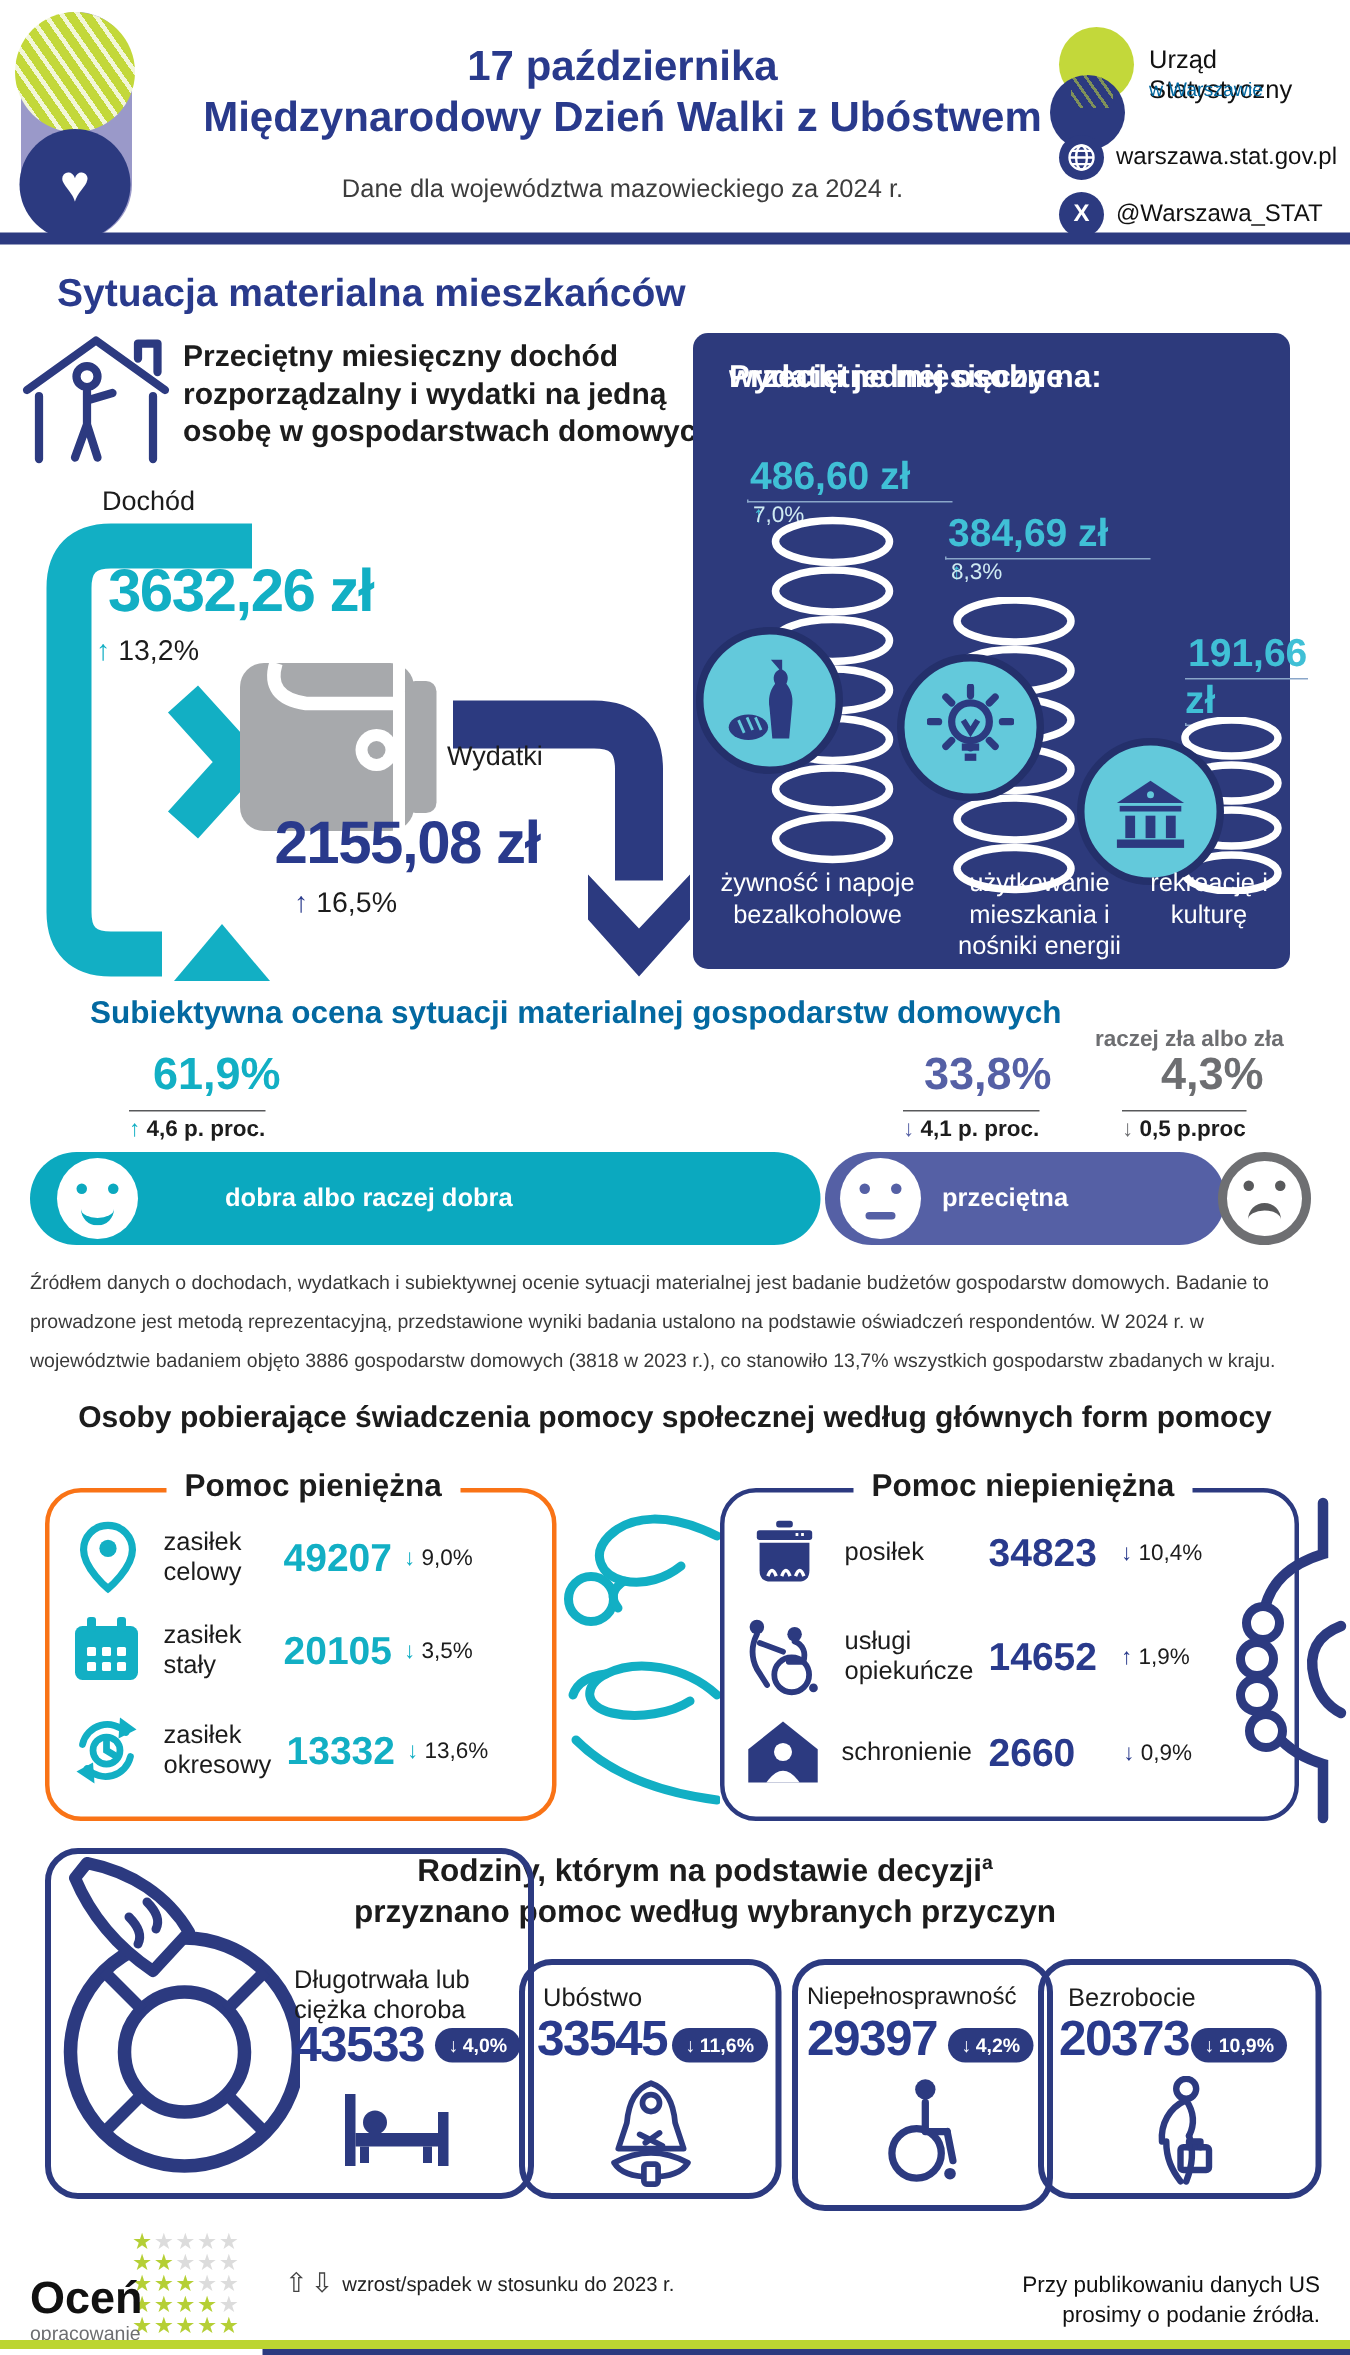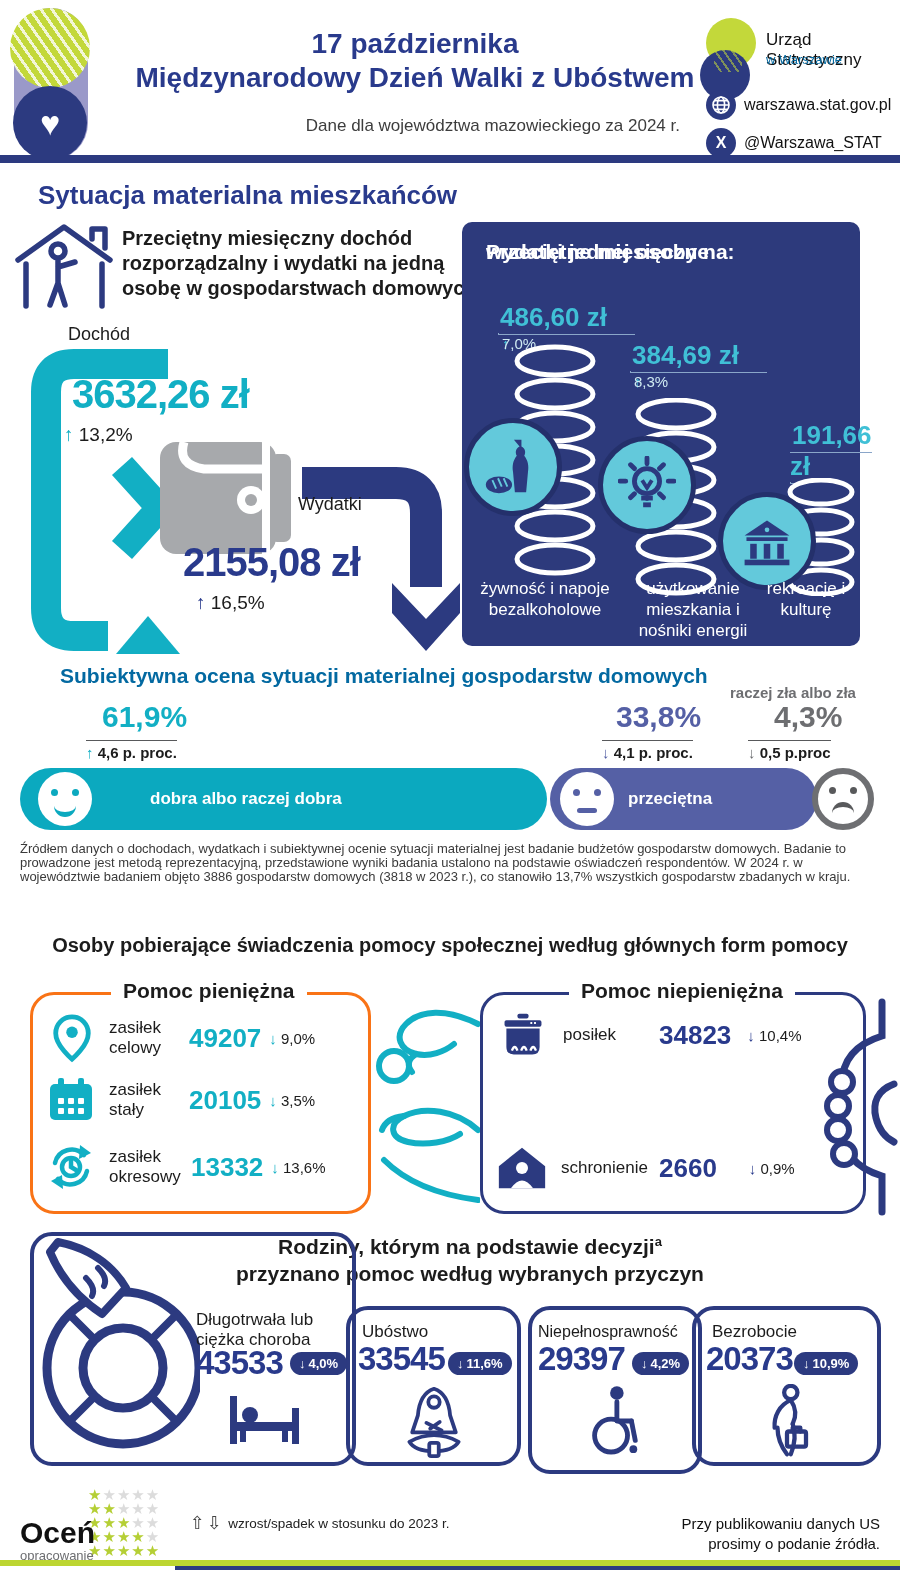--- a/index.html
+++ b/index.html
@@ -9,21 +9,21 @@
   .bold{font-weight:bold;}
   
   .hdr-divider{left:0;top:155px;width:900px;height:8px;background:#2c3a80;}
   .pill{left:14px;top:8px;width:74px;height:152px;border-radius:37px;background:#9a99c9;}
   .lime-circle{left:10px;top:8px;width:80px;height:80px;border-radius:50%;
      background:repeating-linear-gradient(55deg,#c3d83a 0 6px,#f2f6d8 6px 9px);}
   .navy-circle-big{left:13px;top:86px;width:74px;height:74px;border-radius:50%;background:#2c3a80;
      display:flex;align-items:center;justify-content:center;color:#fff;font-size:34px;}
   .title1{left:150px;top:28px;width:530px;text-align:center;font-size:28px;font-weight:bold;color:#293a8c;}
   .title2{left:100px;top:62px;width:630px;text-align:center;font-size:28px;font-weight:bold;color:#293a8c;}
-  .subtitle{left:150px;top:116px;width:530px;text-align:right;font-size:17px;color:#3d3d3d;}
+  .subtitle{left:150px;top:116px;width:530px;text-align:center;font-size:17px;color:#3d3d3d;}
   .logo-lime{left:706px;top:18px;width:50px;height:50px;border-radius:50%;background:#c3d83a;}
   .logo-navy{left:700px;top:50px;width:50px;height:50px;border-radius:50%;background:#2c3a80;
      background-image:repeating-linear-gradient(55deg,transparent 0 5px,rgba(195,216,58,.55) 5px 7px);
      background-size:28px 22px;background-repeat:no-repeat;background-position:14px 0;}
   .org-name{left:766px;top:30px;font-size:17px;color:#111;}
   .org-city{left:766px;top:52px;font-size:13px;color:#0369a1;}
   .soc-circle{width:30px;height:30px;border-radius:50%;background:#2c3a80;display:flex;
      align-items:center;justify-content:center;color:#fff;}
   .website-row{left:706px;top:90px;} .twitter-row{left:706px;top:128px;}
   .soc-text{left:744px;font-size:16px;color:#111;}
@@ -53,21 +53,21 @@
   .bar{height:62px;border-radius:31px;display:flex;align-items:center;color:#fff;font-weight:bold;font-size:17px;}
   .bar-good{left:20px;top:768px;width:527px;background:#0ba9bf;}
   .bar-avg{left:550px;top:768px;width:267px;background:#5560a5;}
   .face{width:54px;height:54px;border-radius:50%;background:#fff;position:absolute;}
   .face .eye{position:absolute;width:7px;height:7px;border-radius:50%;top:17px;}
   .face .eL{left:13px;} .face .eR{right:13px;}
   .mouth-smile{position:absolute;left:16px;top:28px;width:22px;height:12px;border-bottom:5px solid #0ba9bf;border-radius:0 0 22px 22px;}
   .mouth-flat{position:absolute;left:17px;top:36px;width:20px;height:5px;background:#5560a5;border-radius:3px;}
   .mouth-sad{position:absolute;left:16px;top:32px;width:22px;height:12px;border-top:5px solid #58595b;border-radius:22px 22px 0 0;}
   .sad-circle{left:812px;top:768px;width:50px;height:50px;background:#fff;border:6px solid #6e6f72;border-radius:50%;}
-  .footnote{left:20px;top:842px;width:860px;font-size:13px;line-height:14px;color:#3a3a3a;}
+  .footnote{left:20px;top:842px;width:860px;font-size:13px;line-height:26px;color:#3a3a3a;}
   
   .sec3-h{left:0;top:894px;width:900px;text-align:center;font-size:27px;}
   .sec3-sub{left:0;top:934px;width:900px;text-align:center;font-size:20px;font-weight:bold;color:#1c1c1c;}
   .aid-box{border-radius:24px;}
   .box-money{left:30px;top:992px;width:335px;height:216px;border:3px solid #f97316;}
   .box-nonmoney{left:480px;top:992px;width:380px;height:216px;border:3px solid #2c3a80;}
   .box-title{position:absolute;top:-16px;background:#fff;padding:0 12px;font-size:21px;font-weight:bold;color:#1c1c1c;white-space:nowrap;}
   .aid-row{position:absolute;display:flex;align-items:center;}
   .aid-label{font-size:17px;line-height:20px;color:#1c1c1c;}
   .aid-val{font-size:26px;font-weight:bold;}
@@ -407,20 +407,36 @@
         <path d="M34 12 h8" stroke="#fff" stroke-width="2" stroke-dasharray="2 2"></path>
       </svg>
       <div class="aid-label" style="margin-left:16px;width:96px;">posiłek</div>
       <div class="aid-val navy-t">34823</div>
       <div class="aid-chg" style="margin-left:16px;">
         <span class="bold navy-t">↓</span>
         <span>10,4%</span>
       </div>
     </div>
 
+    <div class="aid-row" style="left:10px;top:82px;">
+      <svg width="58" height="54" viewBox="0 0 60 54">
+        <circle cx="12" cy="7" r="5" fill="#2c3a80"></circle>
+        <path d="M12 12 C8 20 8 28 12 36 l7 11 M14 18 L30 24" stroke="#2c3a80" stroke-width="4" fill="none" stroke-linecap="round"></path>
+        <circle cx="38" cy="12" r="5" fill="#2c3a80"></circle>
+        <path d="M38 17 c6 2 8 8 6 14 h-10" stroke="#2c3a80" stroke-width="4" fill="none" stroke-linecap="round"></path>
+        <circle cx="36" cy="40" r="12" stroke="#2c3a80" stroke-width="4" fill="none"></circle>
+        <circle cx="51" cy="49" r="3" fill="#2c3a80"></circle>
+      </svg>
+      <div class="aid-label" style="margin-left:12px;width:96px;">usługi opiekuńcze</div>
+      <div class="aid-val navy-t">14652</div>
+      <div class="aid-chg" style="margin-left:16px;">
+        <span class="bold navy-t">↑</span>
+        <span>1,9%</span>
+      </div>
+    </div>
 
     <div class="aid-row" style="left:14px;top:150px;">
       <svg width="50" height="46" viewBox="0 0 54 48">
         <path d="M27 2 L52 22 V46 H2 V22 Z" fill="#2c3a80"></path>
         <circle cx="27" cy="24" r="6.5" fill="#fff"></circle>
         <path d="M15 46 q12 -17 24 0 z" fill="#fff"></path>
       </svg>
       <div class="aid-label" style="margin-left:14px;width:98px;">schronienie</div>
       <div class="aid-val navy-t">2660</div>
       <div class="aid-chg" style="margin-left:32px;">

